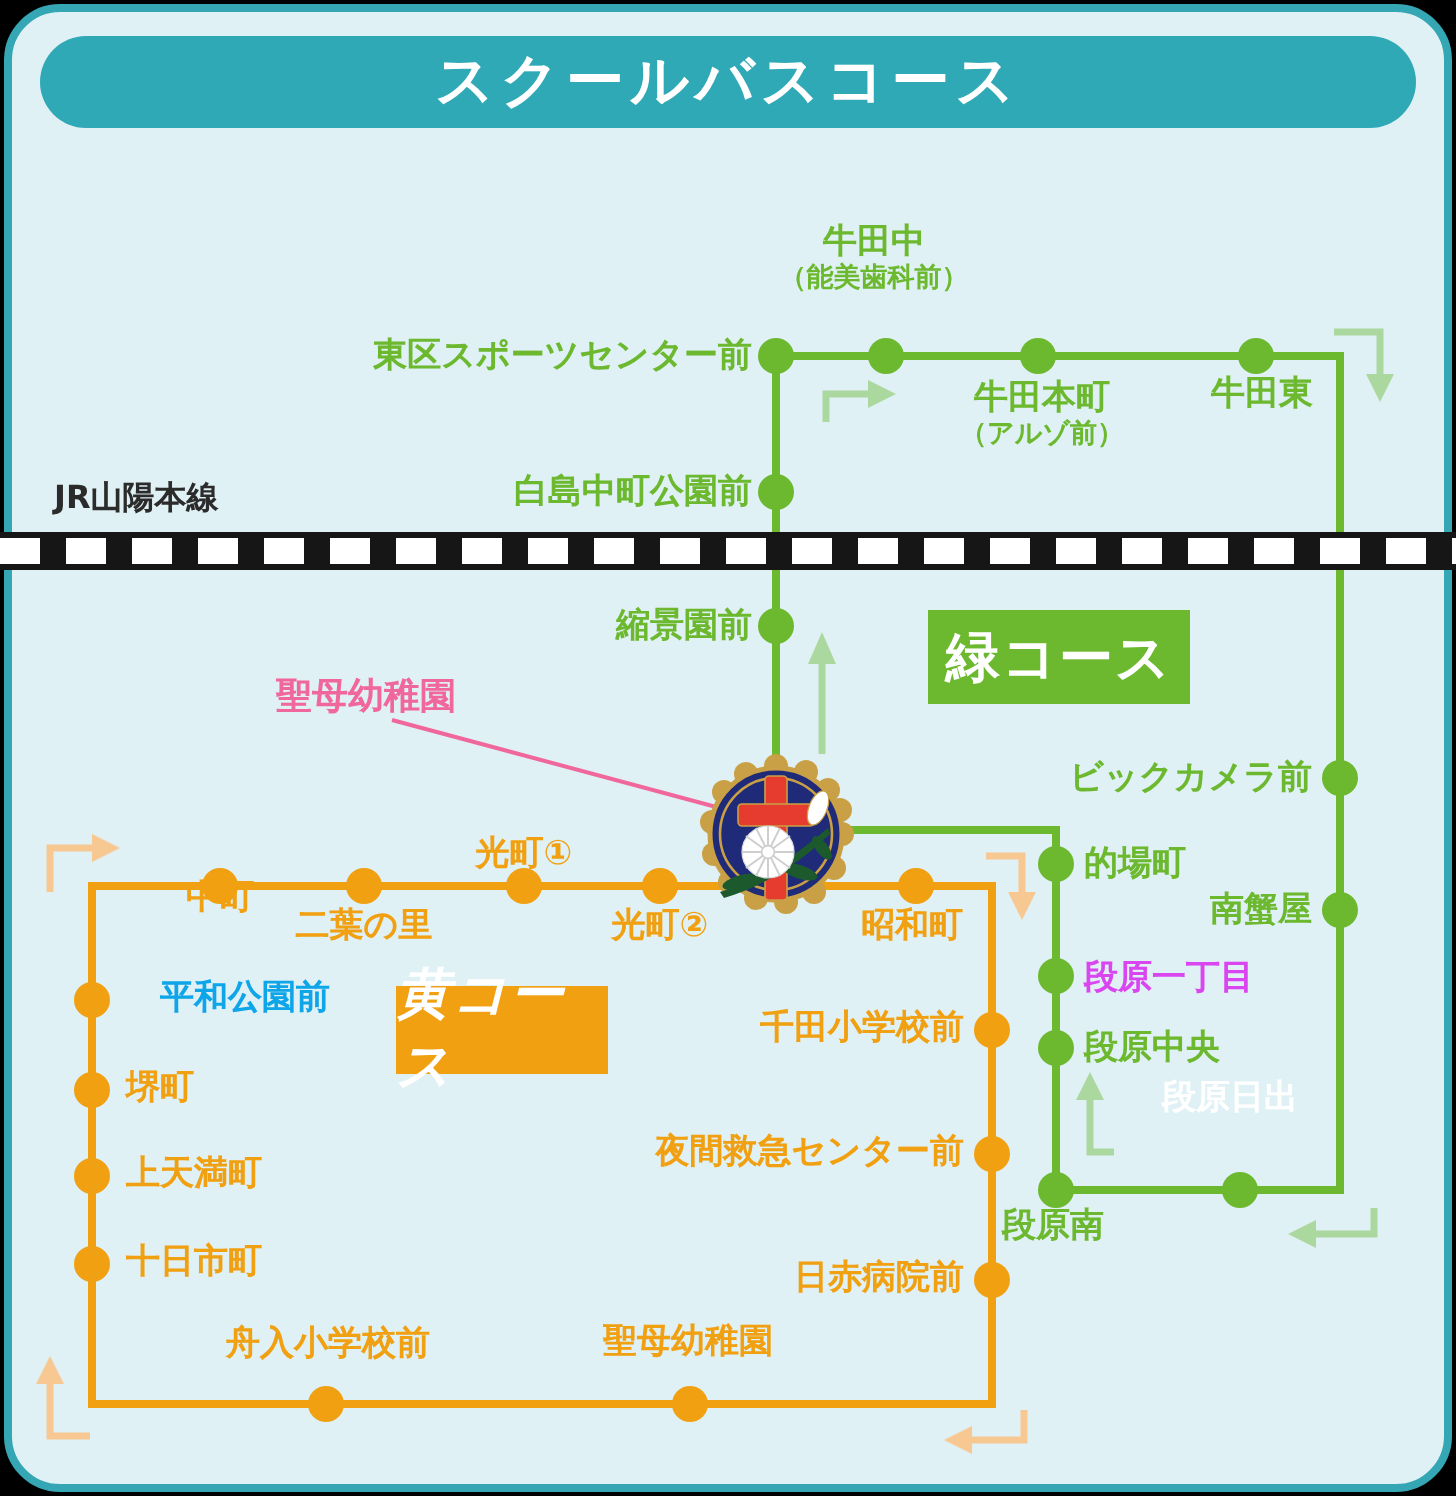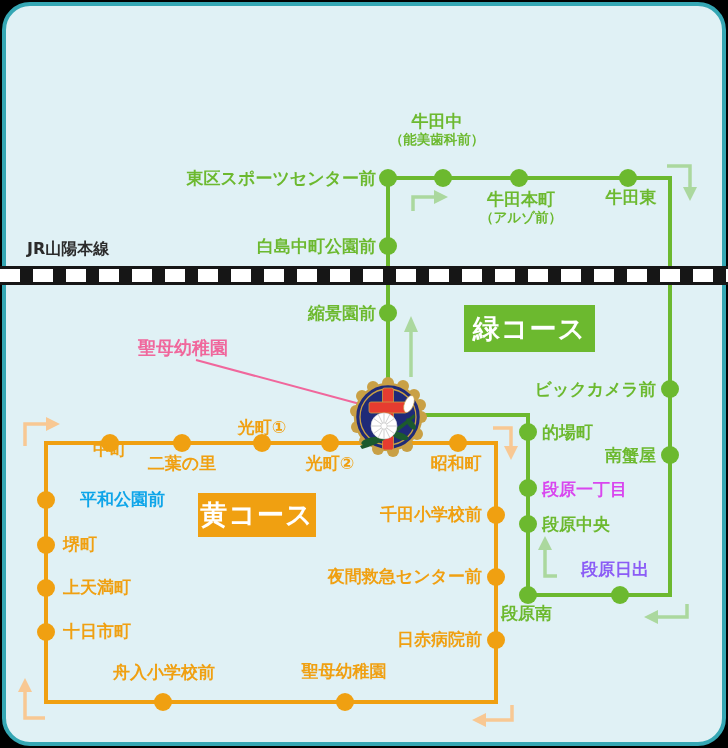--- a/index.html
+++ b/index.html
@@ -46,28 +46,31 @@
   }
   .stop-label .sub{font-size:13.5px;line-height:17px;}
   .align-right{transform:translateX(-100%);text-align:right;}
   .align-center{transform:translateX(-50%);text-align:center;}
   .align-left{text-align:left;}
   .course-box{
     position:absolute;display:flex;align-items:center;justify-content:center;
     color:#fff;font-size:27px;letter-spacing:1px;
   }
   #green-course-box{left:464px;top:305px;width:131px;height:47px;background:var(--green);}
-  #yellow-course-box{left:198px;top:493px;width:118px;height:44px;background:var(--orange);}
+  #yellow-course-box{left:198px;top:493px;width:106px;height:44px;background:var(--orange);font-style:italic;}
 </style>
 </head>
 <body>
 
 <div id="stage">
   <div id="panel"></div>
 
+  <div id="title-bar">
+    <div class="t">スクールバスコース</div>
+  </div>
 
   <svg id="route-map" width="728" height="748" viewBox="0 0 728 748">
 
     <path d="M424,415 H528 V595 H670 V178 H388 V384" fill="none" style="stroke:var(--green)" stroke-width="4"></path>
 
     <path d="M46,443 H496 V702 H46 Z" fill="none" style="stroke:var(--orange)" stroke-width="4"></path>
 
     <g fill="none" style="stroke:var(--green-light)" stroke-width="3.5">
       <path d="M413,211 V197 H434"></path>
       <path d="M411,377 V330"></path>
@@ -195,21 +198,21 @@
       </div>
       <div class="stop-dot" style="left: 519px; top: 479px; background: rgb(108, 185, 47);"></div>
       <div class="stop-label align-left" style="left: 542px; top: 480px; color: #d946ef;">
         <div>段原一丁目</div>
       </div>
       <div class="stop-dot" style="left: 519px; top: 515px; background: rgb(108, 185, 47);"></div>
       <div class="stop-label align-left" style="left: 542px; top: 515px; color: rgb(108, 185, 47);">
         <div>段原中央</div>
       </div>
       <div class="stop-dot" style="left: 611px; top: 586px; background: rgb(108, 185, 47);"></div>
-      <div class="stop-label align-left" style="left: 581px; top: 560px; color: #8b5cf6;">
+      <div class="stop-label align-left" style="left: 581px; top: 540px; color: #ffffff;">
         <div>段原日出</div>
       </div>
       <div class="stop-dot" style="left: 519px; top: 586px; background: rgb(108, 185, 47);"></div>
       <div class="stop-label align-left" style="left: 501px; top: 604px; color: rgb(108, 185, 47);">
         <div>段原南</div>
       </div>
       <div class="stop-dot" style="left: 101px; top: 434px; background: rgb(240, 160, 17);"></div>
       <div class="stop-label align-center" style="left: 110px; top: 412px; color: rgb(240, 160, 17); margin-top: 28px;">
         <div>中町</div>
       </div>

